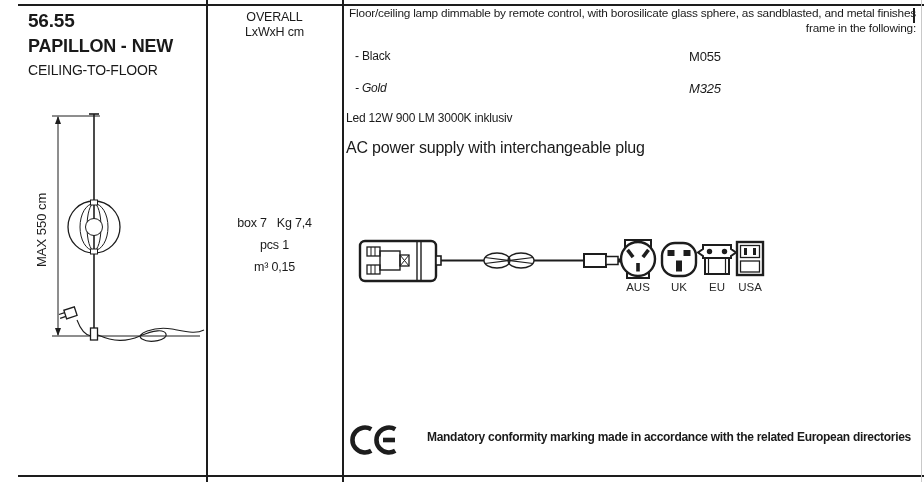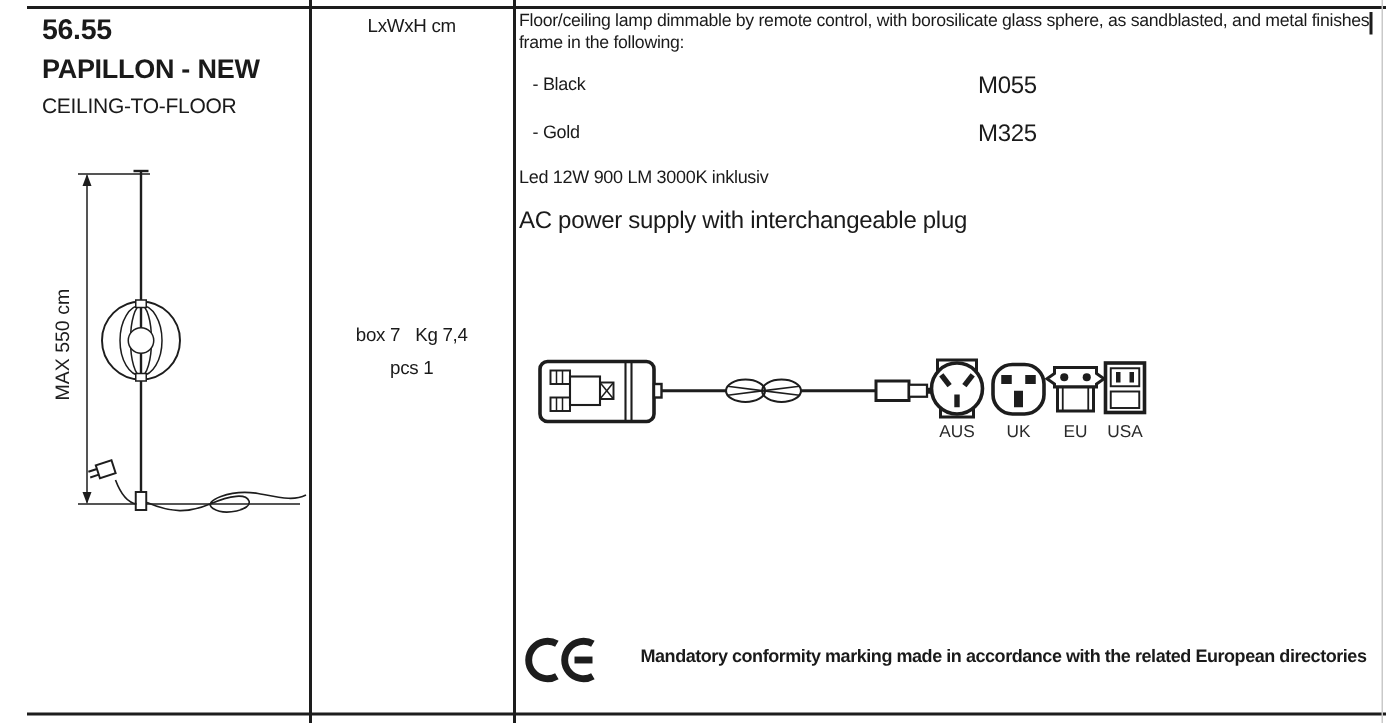--- a/index.html
+++ b/index.html
@@ -1,41 +1,41 @@
 <!DOCTYPE html>
 <html><head>
 <meta charset="utf-8">
 <style>
   html,body{margin:0;padding:0;}
   body{
     width:924px;height:482px;position:relative;background:#ffffff;
     font-family:"Liberation Sans",sans-serif;color:#1a1a1a;
     letter-spacing:-0.2px;overflow:hidden;
   }
-  .abs{position:absolute;}
+  .abs{position:absolute;text-align:right;}
   
   .hline{position:absolute;height:0;border-top:2px solid #1d1d1d;}
   .vline{position:absolute;width:0;border-left:2px solid #1d1d1d;}
   .vline-faint{position:absolute;width:0;border-left:1px solid #c9c9c9;}
   
   .code{left:28px;top:10px;font-size:19px;font-weight:bold;}
   .name{left:28px;top:36px;font-size:18px;font-weight:bold;}
   .name .new{margin-left:5px;}
   .subtitle{left:28px;top:62px;font-size:14px;}
   
   .mid{left:207px;width:135px;text-align:center;font-size:12.5px;line-height:15px;}
   .mid.overall{top:10px;}
   .mid.box{top:212px;line-height:22px;}
   .gap{display:inline-block;width:10px;}
   
   .desc-intro{left:346px;top:6px;width:570px;font-size:11.8px;line-height:14.5px;}
   .finish-label{left:355px;font-size:12px;}
-  .finish-code{left:652px;font-size:16px;}
+  .finish-code{left:689px;font-size:13px;}
   .row-black{top:49px;}
-  .row-gold{top:81px;}
+  .row-gold{top:81px;font-style:italic;}
   .led-line{left:346px;top:111px;font-size:12px;}
   .power-line{left:346px;top:139px;font-size:16px;}
   .ce-text{left:427px;top:430px;font-size:12px;font-weight:bold;letter-spacing:-0.3px;}
   .cursor{left:913px;top:8px;width:2px;height:15px;background:#1d1d1d;}
   svg{position:absolute;overflow:visible;}
   svg text{font-family:"Liberation Sans",sans-serif;letter-spacing:0;}
 </style>
 </head>
 <body>
 
@@ -75,26 +75,28 @@
   <g transform="translate(52,211) rotate(-18)">
     <rect x="-5" y="-4.5" width="11" height="9" fill="#ffffff" stroke="#1d1d1d" stroke-width="1.3"></rect>
     <line x1="-5" y1="-2" x2="-11" y2="-2" stroke="#1d1d1d" stroke-width="1.3"></line>
     <line x1="-5" y1="2" x2="-11" y2="2" stroke="#1d1d1d" stroke-width="1.3"></line>
   </g>
 
   <path d="M80,233 C96,240 108,240 122,234 C136,228 146,227 148,232 C150,238 132,242 124,237 C116,232 136,224 154,227 C170,230 178,232 186,228" fill="none" stroke="#1d1d1d" stroke-width="1.1"></path>
 </svg>
 
 <div class="abs mid overall">
+  <div>OVERALL</div>
   <div>LxWxH cm</div>
 </div>
 
 <div class="abs mid box">
   <div><span>box 7</span><span class="gap"></span><span>Kg 7,4</span></div>
   <div>pcs 1</div>
+  <div>m³ 0,15</div>
 </div>
 
 <div class="abs desc-intro">Floor/ceiling lamp dimmable by remote control, with borosilicate glass sphere, as sandblasted, and metal finishes frame in the following:</div>
 <div class="abs cursor"></div>
 
 <div class="abs finish-label row-black">- Black</div>
 <div class="abs finish-code row-black">M055</div>
 <div class="abs finish-label row-gold">- Gold</div>
 <div class="abs finish-code row-gold">M325</div>
 

